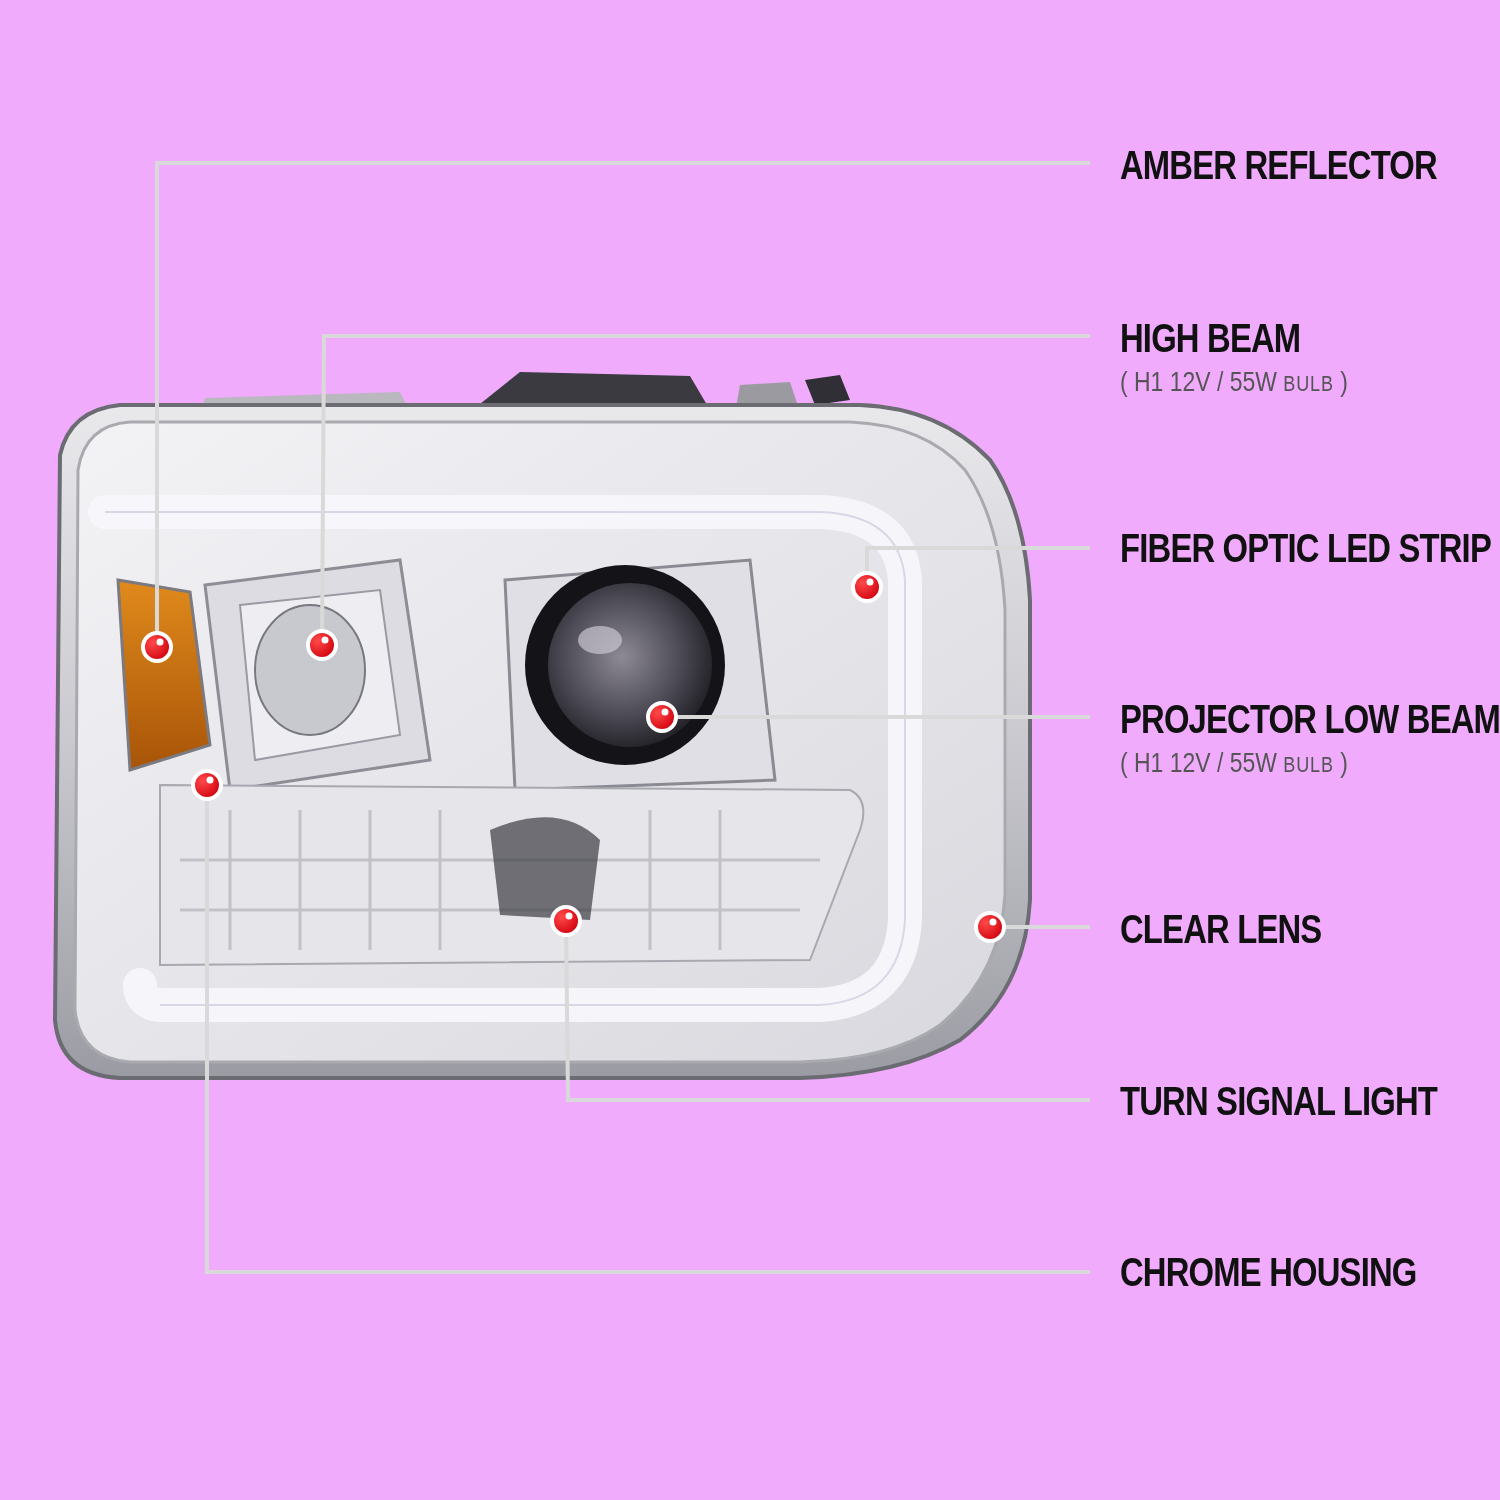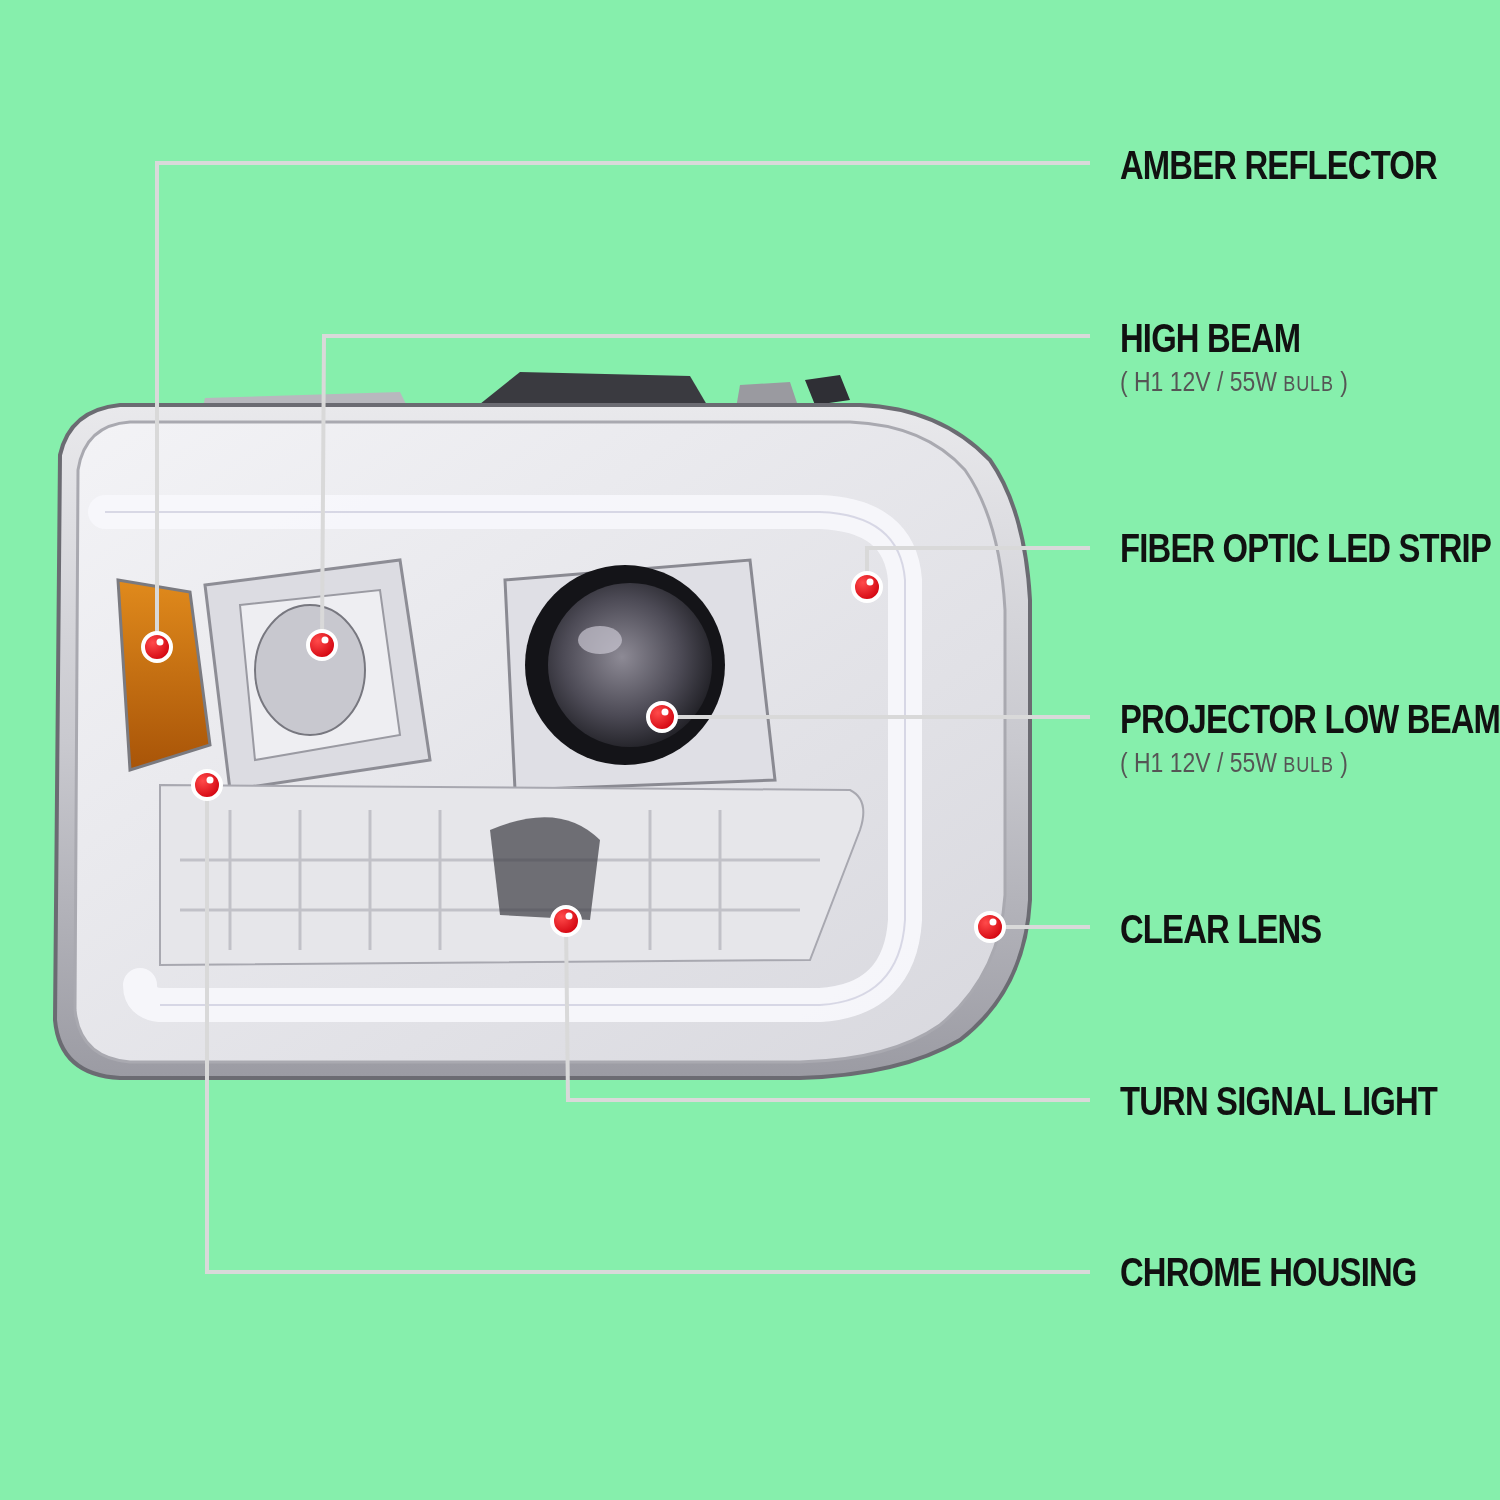--- a/index.html
+++ b/index.html
@@ -1,16 +1,16 @@
 <!DOCTYPE html>
 <html><head>
 <meta charset="utf-8">
 <style>
   html,body{margin:0;padding:0;background:#fff;}
-  #stage{position:relative;width:1500px;height:1500px;overflow:hidden;background:#86efac;font-family:"Liberation Sans","DejaVu Sans",sans-serif;}
+  #stage{position:relative;width:1500px;height:1500px;overflow:hidden;background:#f0abfc;font-family:"Liberation Sans","DejaVu Sans",sans-serif;}
   svg.art{position:absolute;left:0;top:0;}
   .label{position:absolute;left:1120px;color:#111;font-family:"Liberation Sans",sans-serif;font-weight:bold;font-size:40px;letter-spacing:-1px;transform:scaleX(0.82);transform-origin:left top;white-space:nowrap;line-height:1;}
   .sub{position:absolute;left:1120px;color:#555;font-family:"Liberation Sans",sans-serif;font-size:28px;transform:scaleX(0.82);transform-origin:left top;white-space:nowrap;line-height:1;}
   .sub .bulb{font-size:22px;letter-spacing:1px;}
 </style>
 </head>
 <body>
 
 <div id="stage">
 

